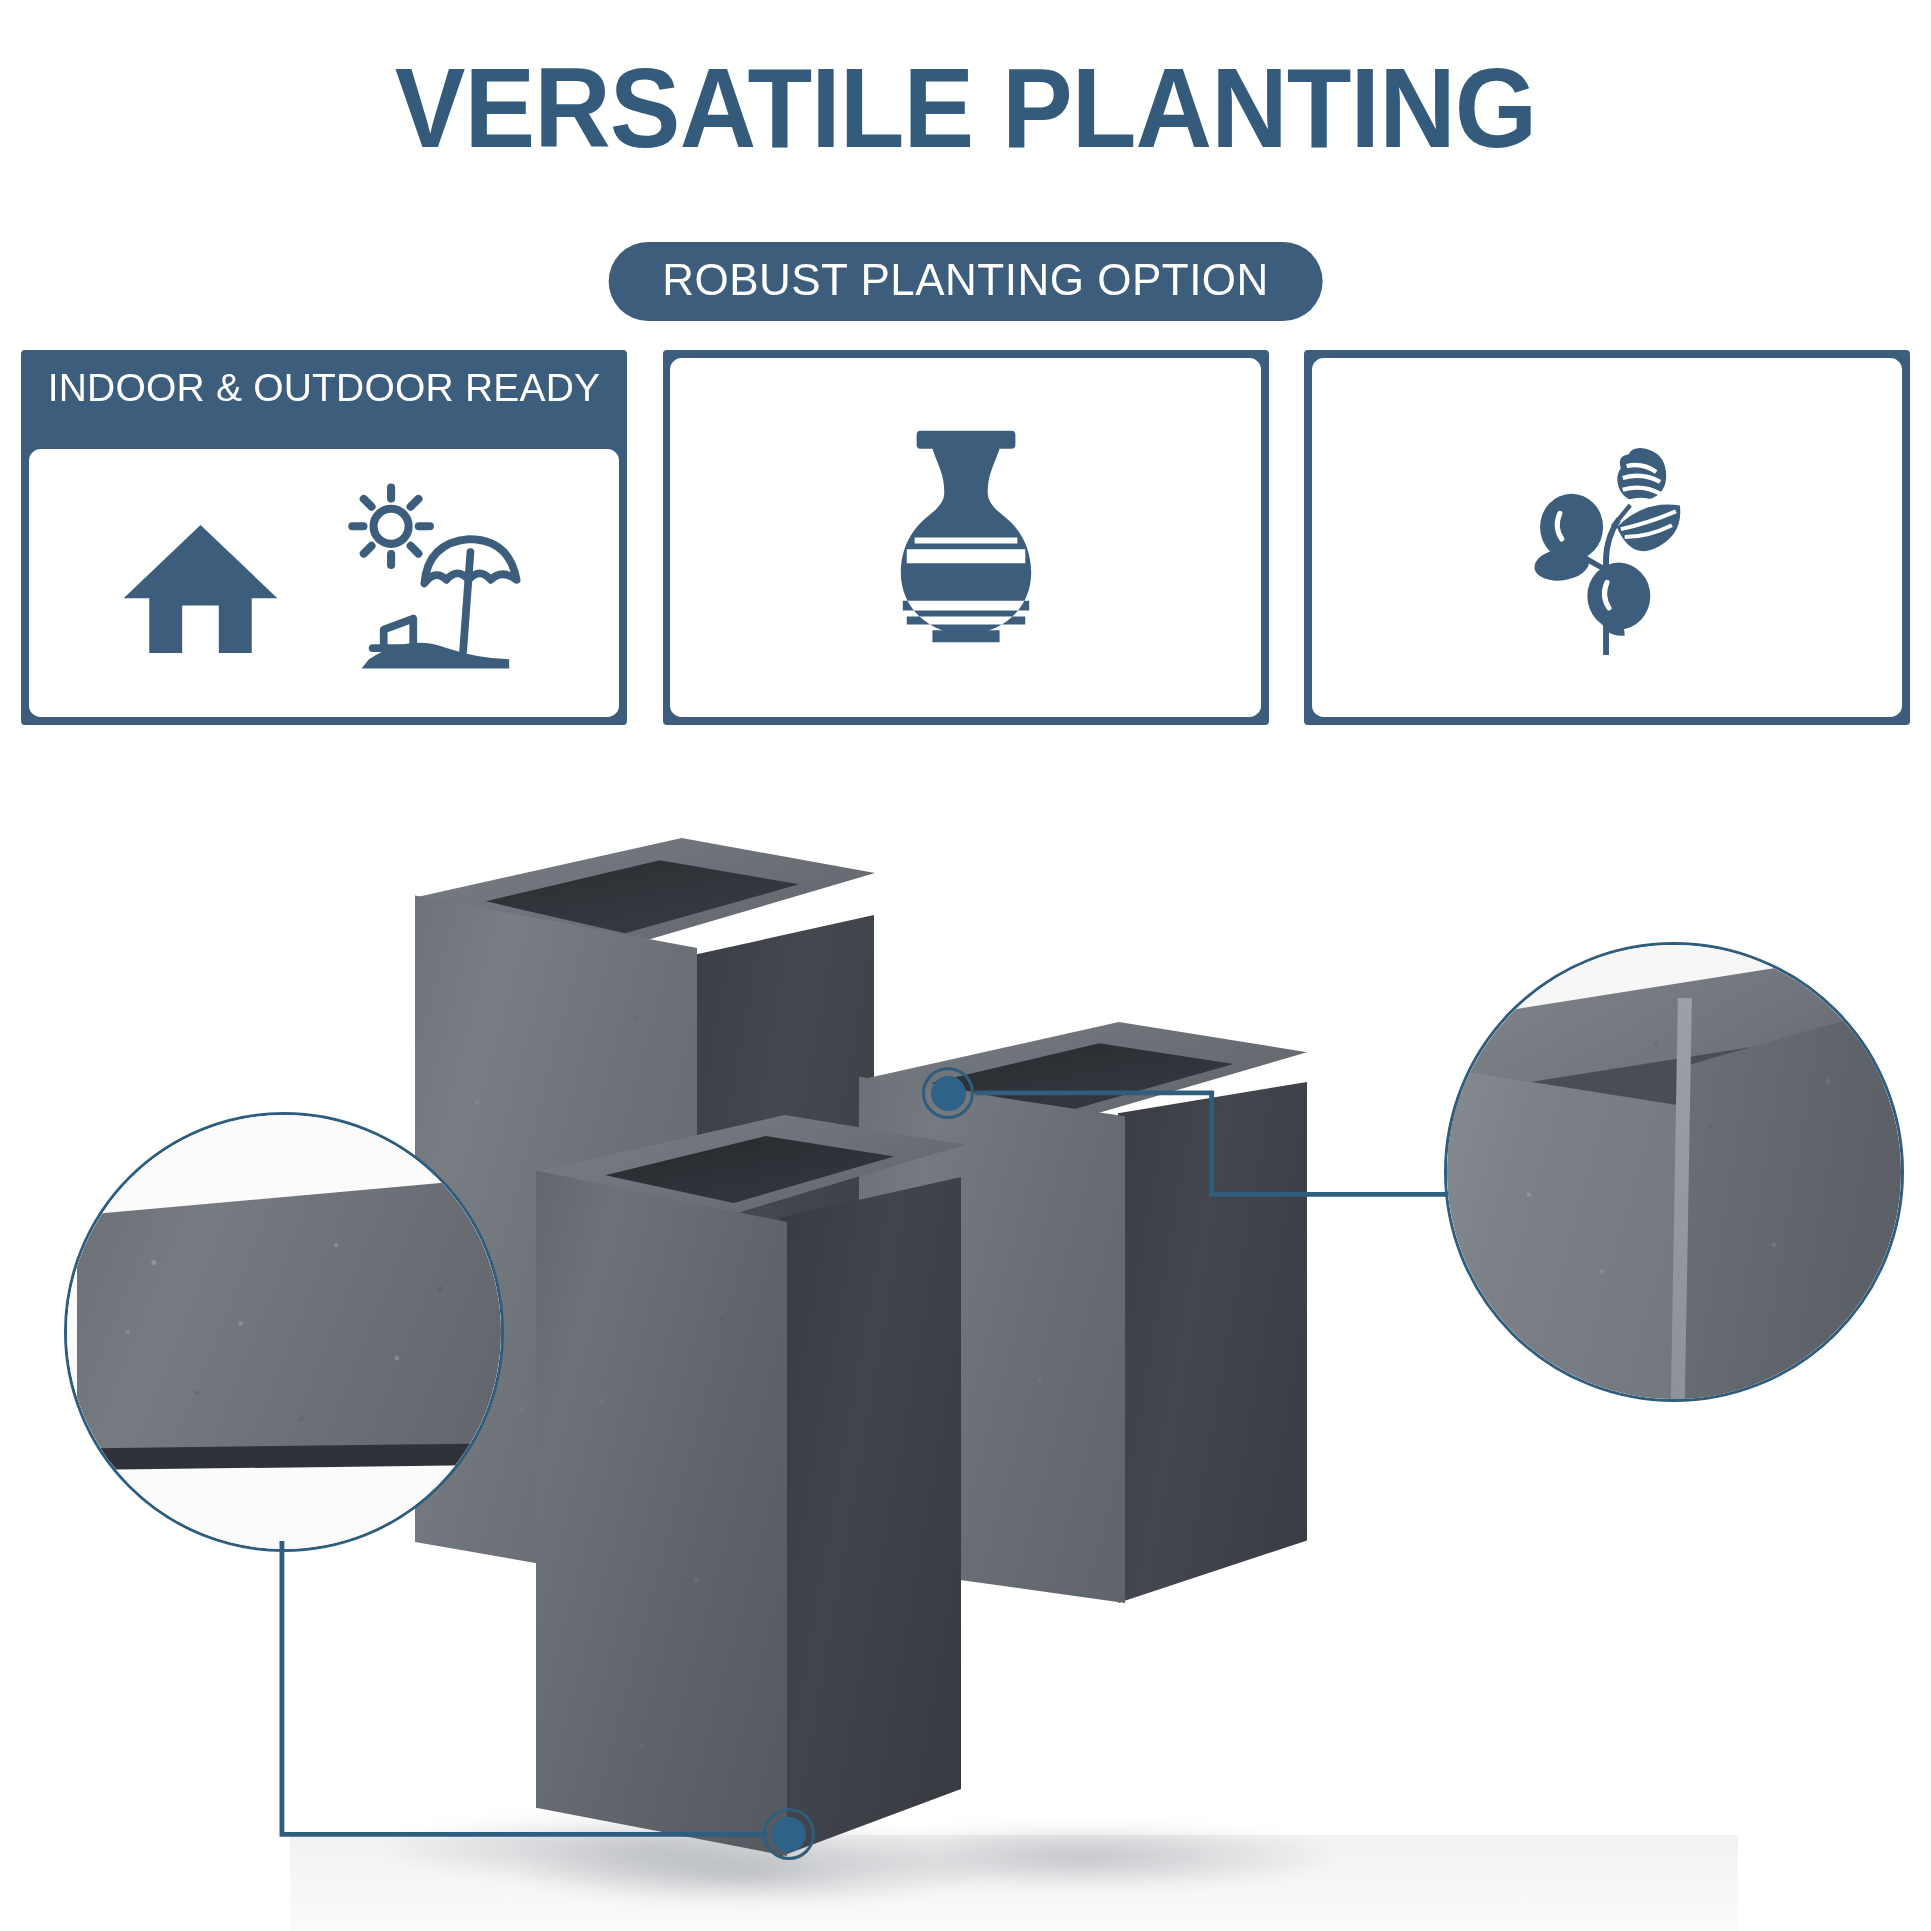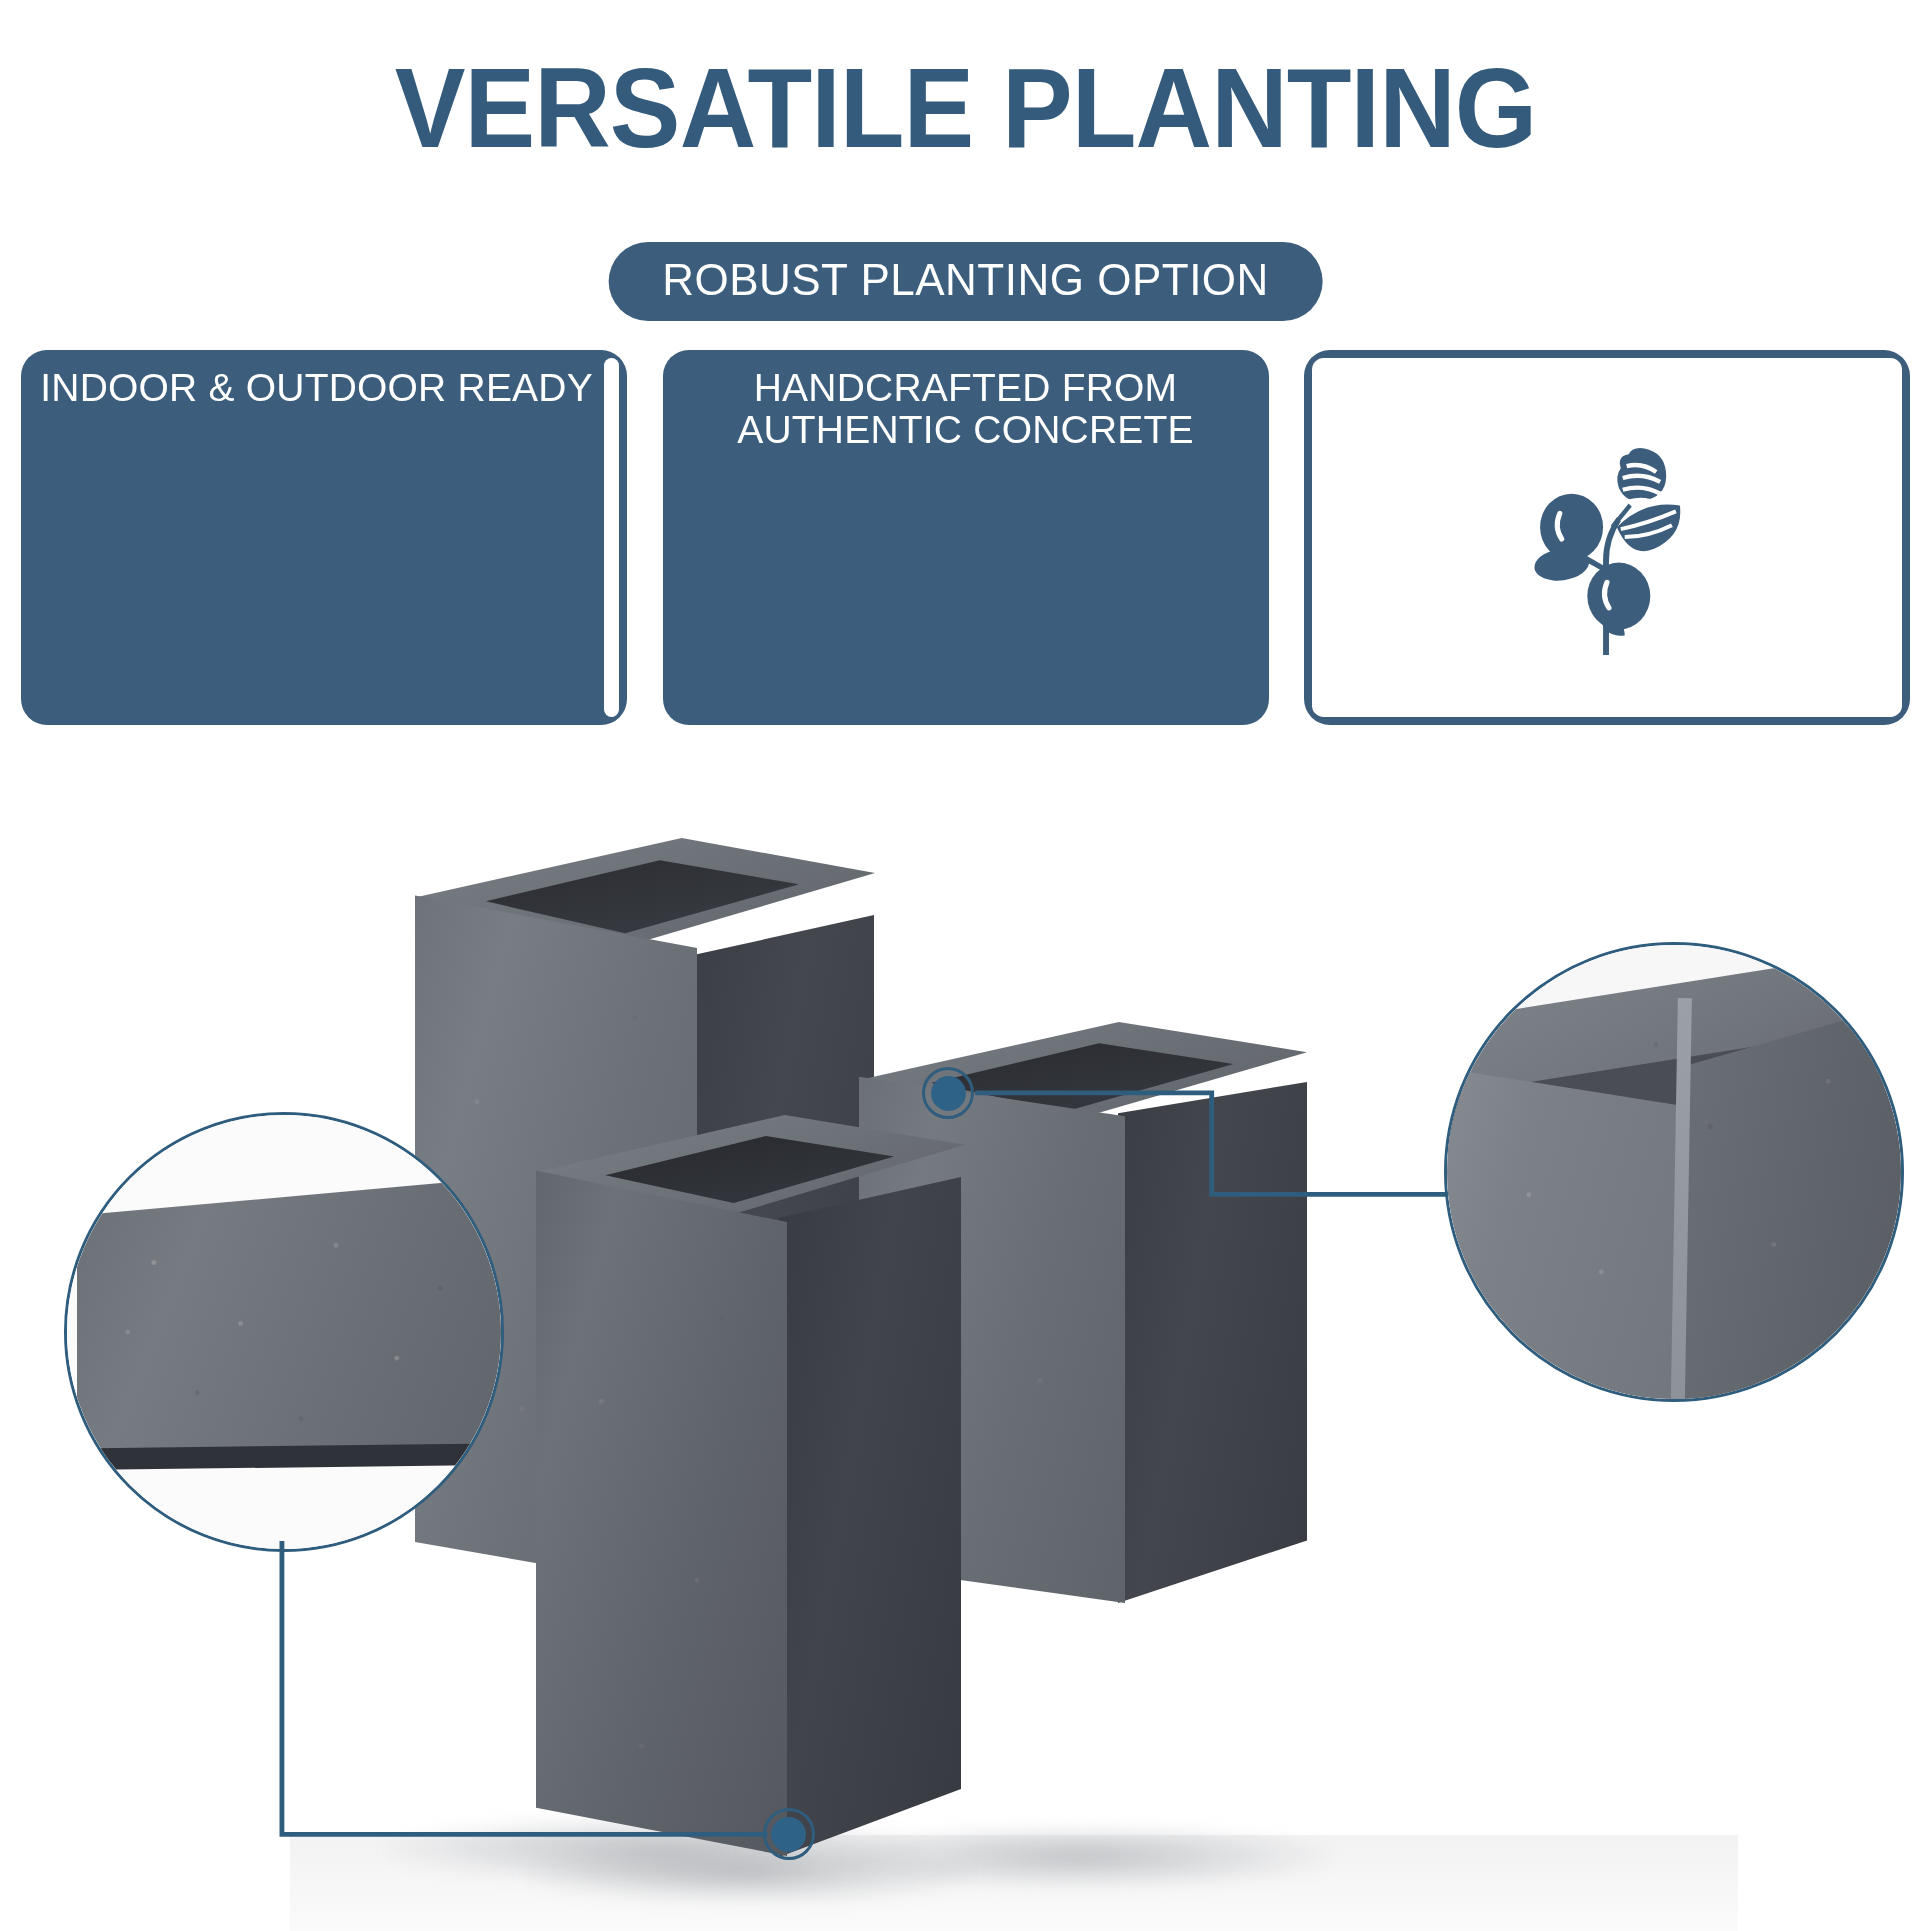--- a/index.html
+++ b/index.html
@@ -38,24 +38,24 @@
 
   
   .cards{
     position:absolute;left:21px;top:350px;
     width:1889px;height:375px;
     display:flex;justify-content:space-between;
   }
   .card{
     width:606px;height:375px;
     background:#3C5E7C;
-    border-radius:26px;
+    border-radius:4px;
     box-sizing:border-box;
     padding:7.7px 7.7px 7.7px 7.7px;
-    display:flex;flex-direction:row;
+    display:flex;flex-direction:column;
   }
   .card-title{
     color:#ffffff;
     font-size:39px;
     line-height:1.06;
     text-align:center;
     padding:9.7px 11.6px 11.6px 11.6px;
     min-height:91px;
     box-sizing:border-box;
     letter-spacing:0.2px;
@@ -165,21 +165,20 @@
               <path d="M36 90 L36 80 L52 74 L52 90" stroke-linecap="round"></path>
               <path d="M30 90 L58 90" stroke-linecap="round"></path>
             </g>
             <path d="M28 96 Q50 82 70 90 Q88 96 104 96 L104 101 L24 101 Z" fill="#3C5E7C"></path>
           </svg>
         </div>
       </div>
     </div>
 
     <div class="card">
-      <div class="card-title">HANDCRAFTED FROM AUTHENTIC CONCRETE</div>
       <div class="card-body">
         <svg width="198" height="237" viewBox="0 0 100 120">
           <path d="M27 6 h46 a2 2 0 0 1 2 2 v5 a2 2 0 0 1 -2 2 h-6 c-3 9 -6 13 -6 22 c0 5 3 8 8 12 c9 7 14 17 14 29 c0 18 -15 31 -33 31 c-18 0 -33 -13 -33 -31 c0 -12 5 -22 14 -29 c5 -4 8 -7 8 -12 c0 -9 -3 -13 -6 -22 h-6 a2 2 0 0 1 -2 -2 v-5 a2 2 0 0 1 2 -2 z
                    M24 60 h52 v3 h-52 z
                    M20 66 h60 v7 h-60 z
                    M18 92 h64 v5 h-64 z
                    M20 100 h60 v4 h-60 z" fill="#3C5E7C" fill-rule="evenodd"></path>
           <path d="M33 107 h34 v6 h-34 z" fill="#3C5E7C"></path>
         </svg>
       </div>

